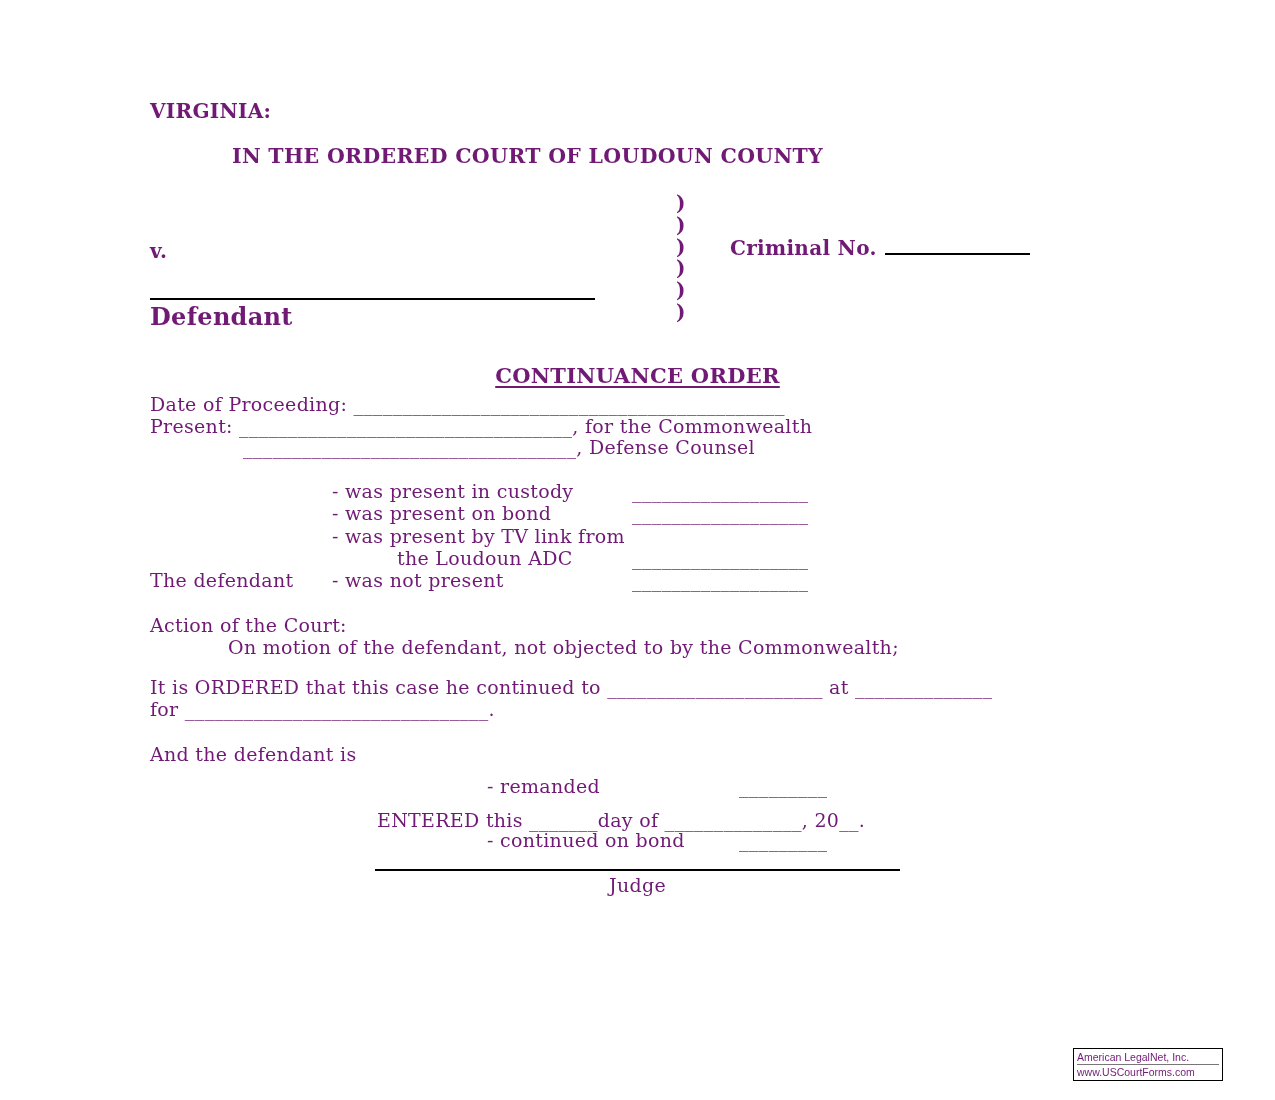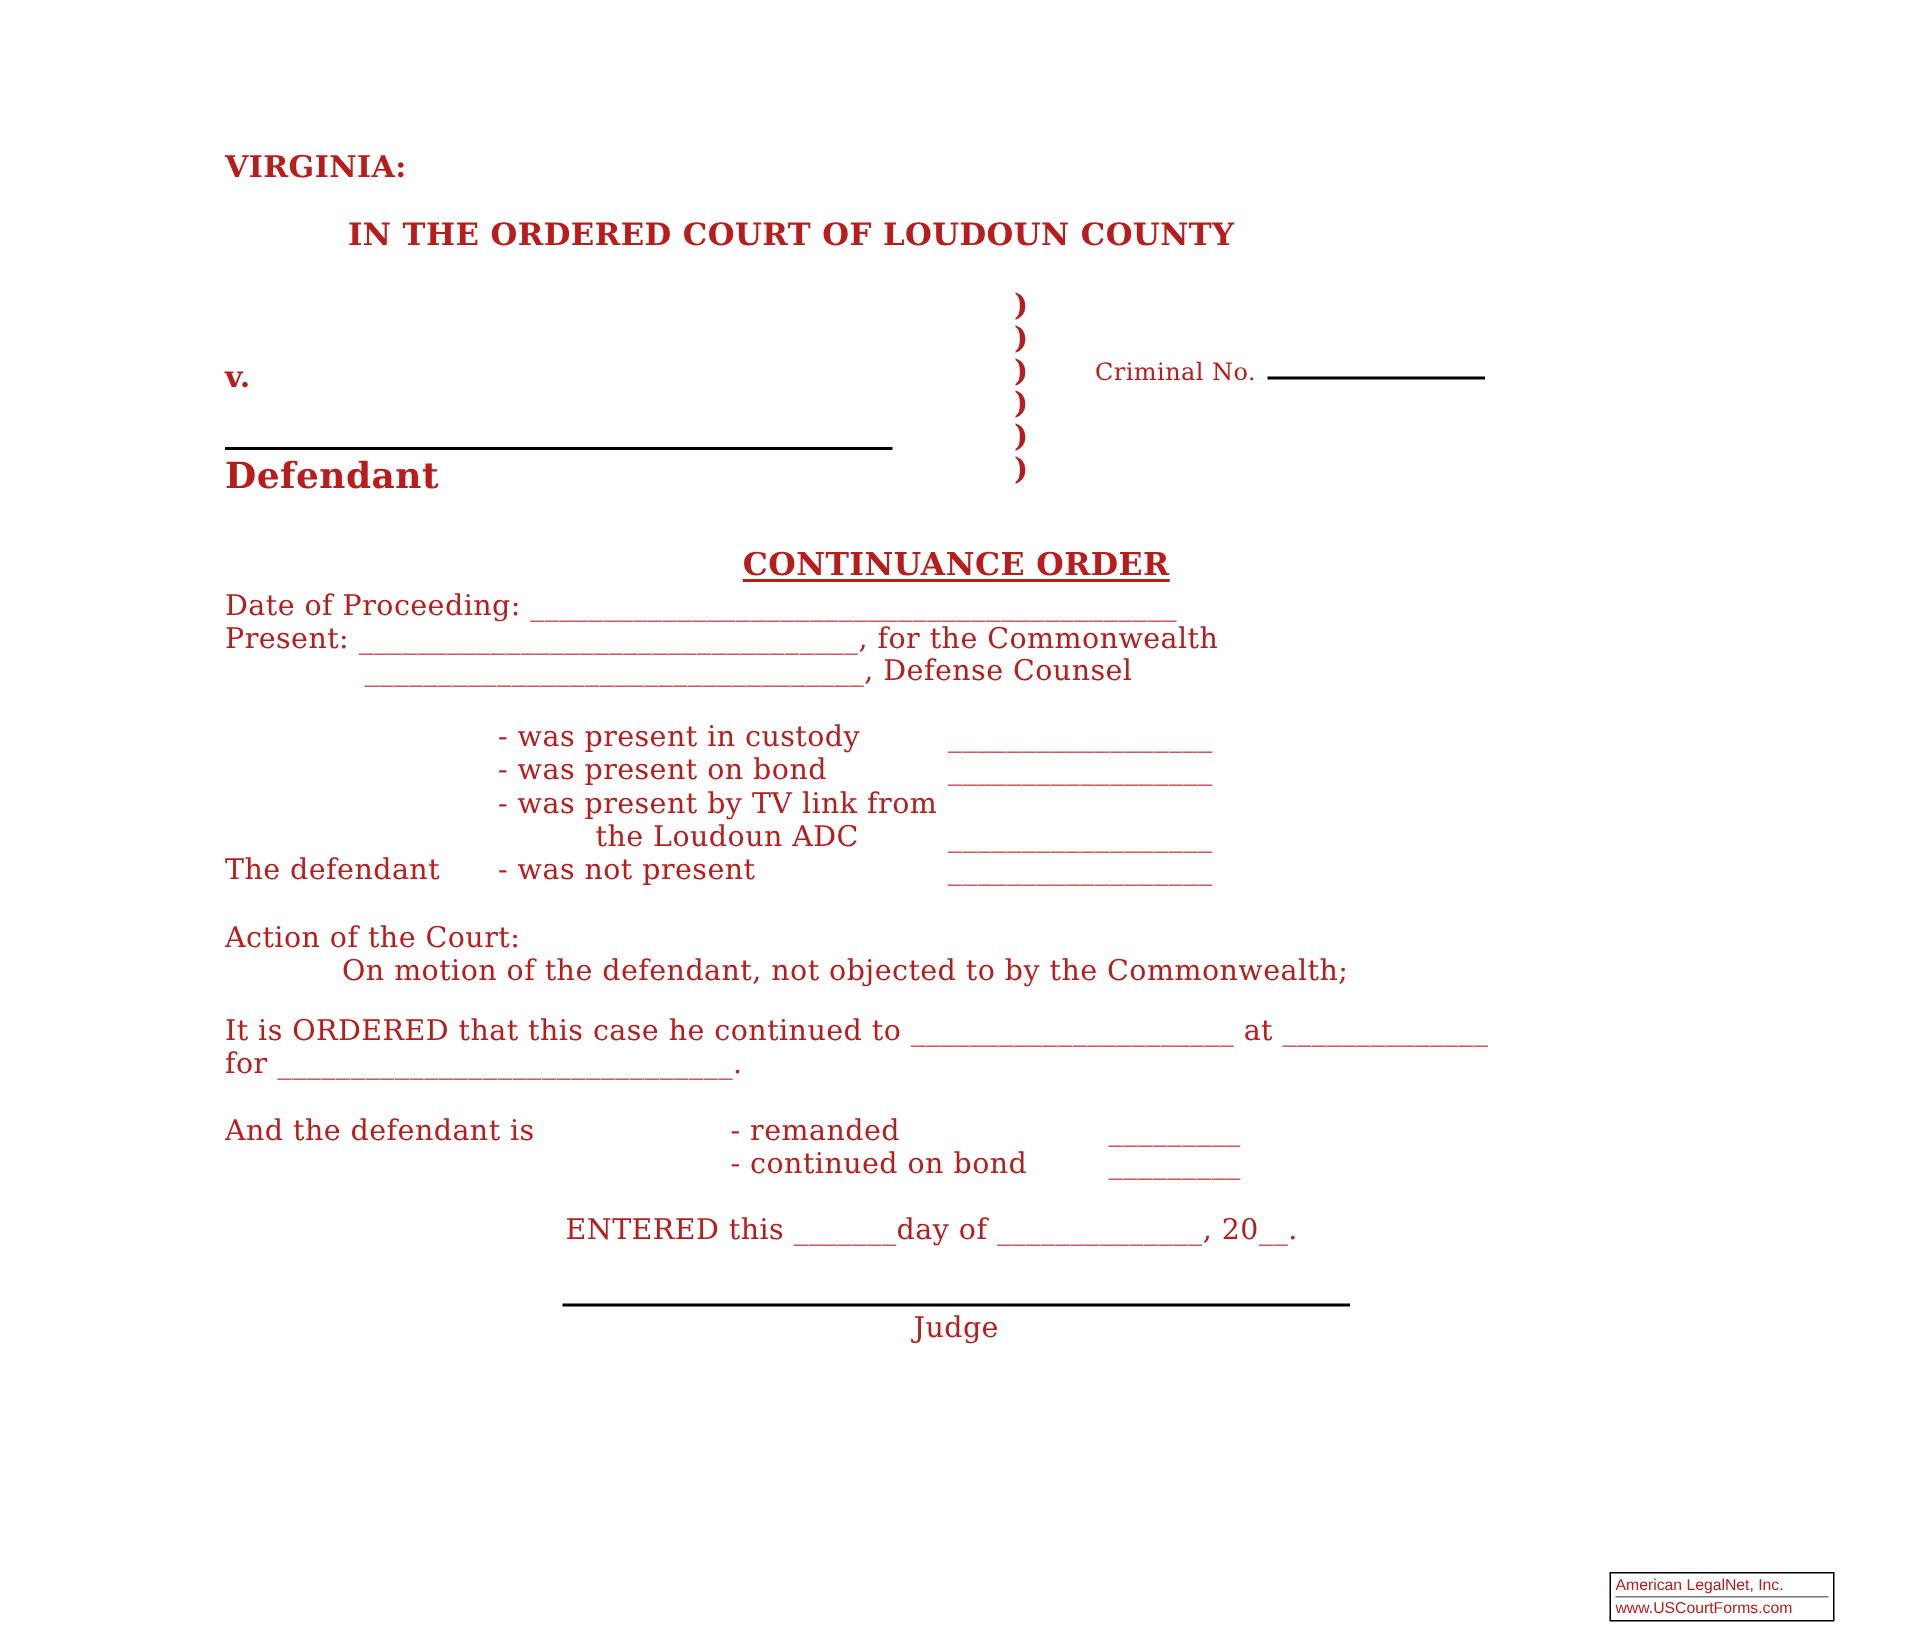--- a/index.html
+++ b/index.html
@@ -1,33 +1,33 @@
 <!DOCTYPE html>
 <html><head>
 <meta charset="utf-8">
 <style>
   * { margin:0; padding:0; box-sizing:border-box; }
   html,body { background:#ffffff; }
   .page {
     position:relative;
     width:1275px; height:1100px;
     background:#ffffff;
-    color:#b91c1c;
+    color:#701a75;
     font-family:"DejaVu Serif","Liberation Serif",serif;
     font-size:19px;
     letter-spacing:0.3px;
     overflow:hidden;
   }
   .abs { position:absolute; }
   .state-heading { font-size:20px; font-weight:bold; }
   .court-title { font-size:20.5px; font-weight:bold; }
   .plaintiff { font-size:20px; font-weight:bold; }
   .versus { font-weight:bold; font-size:20px; }
   .paren-col div { font-weight:bold; font-size:20px; line-height:21.8px; }
-  .criminal-label { font-weight:normal; font-size:16px; }
+  .criminal-label { font-weight:bold; font-size:20px; }
   .crim-blank {
     display:inline-block; width:145px; height:15px;
     border-bottom:2px solid #000; vertical-align:baseline; margin-left:8px;
   }
   .def-name-line { border-bottom:2px solid #000; }
   .defendant-label { font-weight:bold; font-size:24px; }
   .order-title-wrap { left:0; top:363px; width:1275px; text-align:center; }
   .order-title {
     font-size:21px; font-weight:bold;
     text-decoration:underline;
@@ -37,21 +37,21 @@
   .indent-defense { padding-left:93px; }
   .presence { display:flex; }
   .p-label { width:182px; }
   .p-row { line-height:22.3px; white-space:nowrap; }
   .p-text { display:inline-block; width:300px; }
   .p-text.ind { padding-left:65px; }
   .action-line2 { padding-left:78px; }
   .dispo { display:flex; }
   .d-label { width:337px; }
   .d-row { line-height:22.3px; white-space:nowrap; }
-  .d-text { display:inline-block; width:252px; }
+  .d-text { display:inline-block; width:252px;margin-top:32px; }
   .sig-line { border-bottom:2px solid #000; height:26px; }
   .judge { text-align:center; margin-top:3px; }
   .stamp {
     border:1px solid #000;
     font-family:"Liberation Sans","DejaVu Sans",sans-serif;
     font-size:10.5px; letter-spacing:0; line-height:14px;
     padding:1px 3px;
     background:#fff;
   }
   .stamp .l1 { border-bottom:1px solid #777; }

